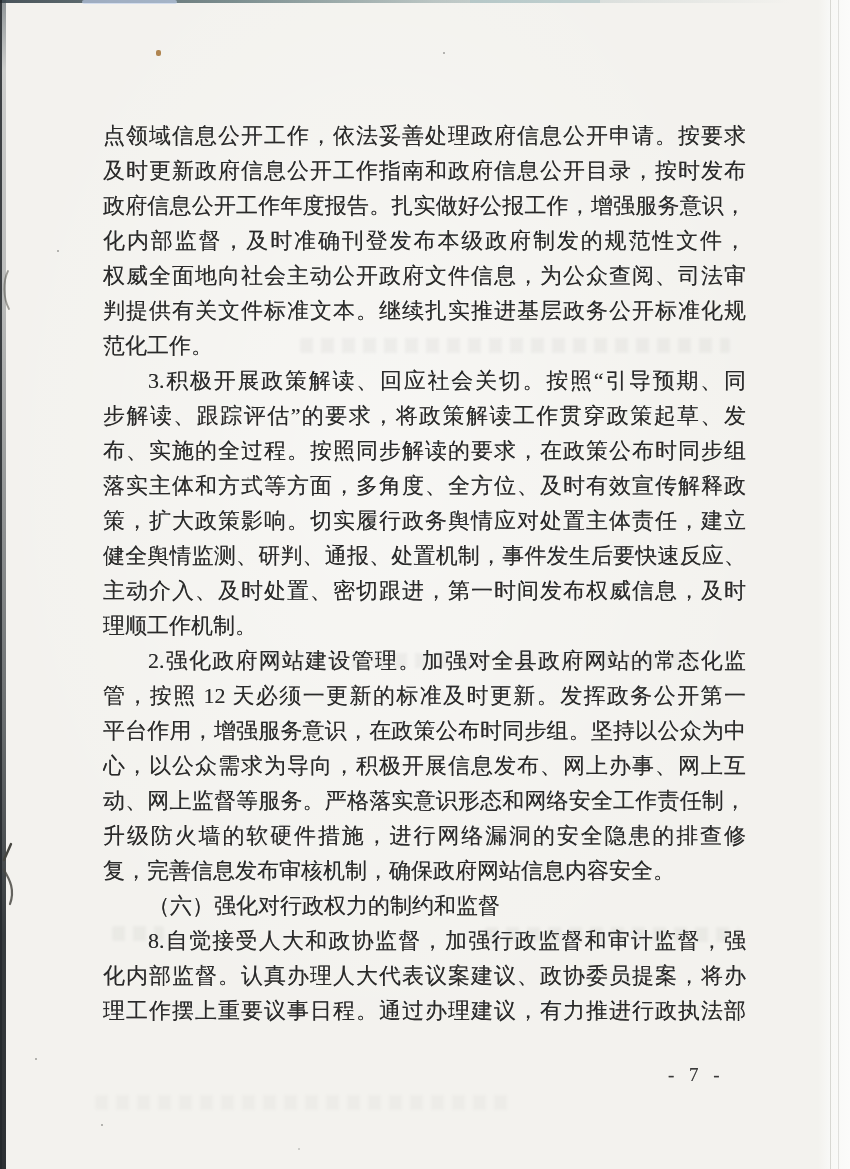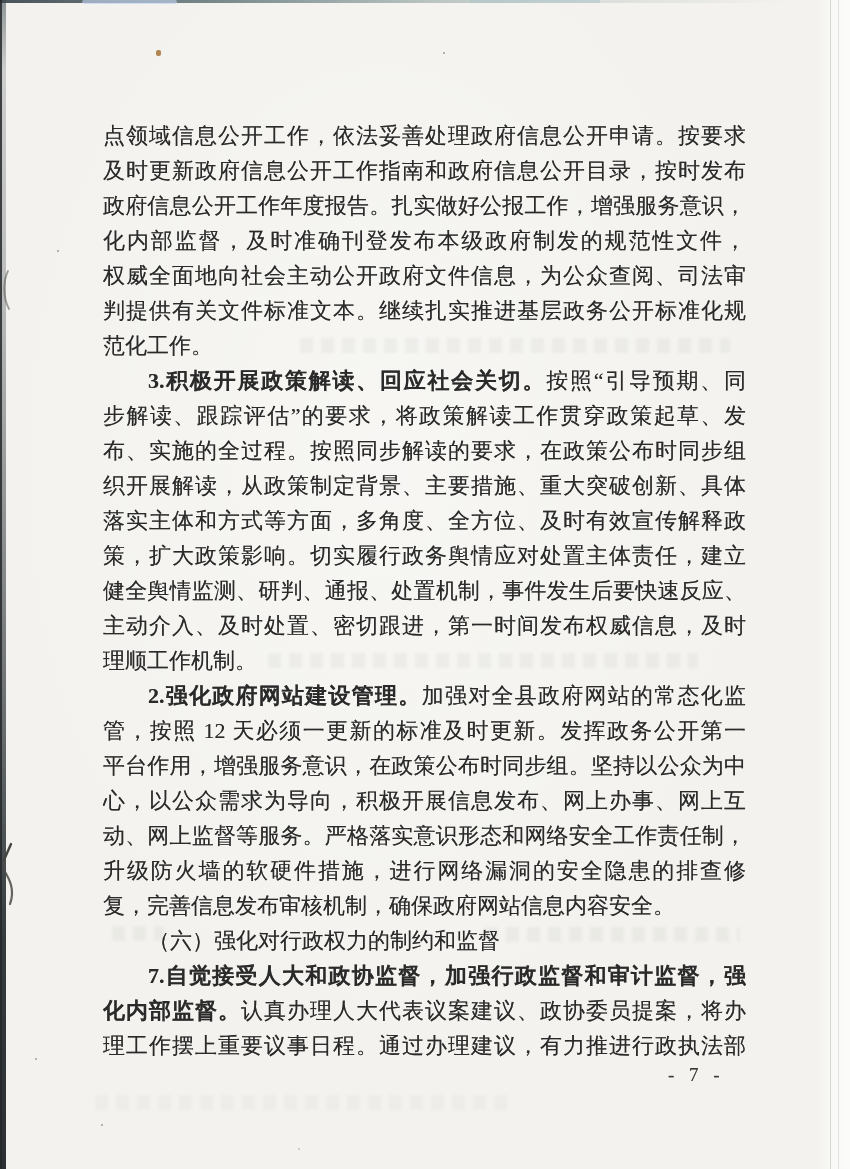--- a/index.html
+++ b/index.html
@@ -73,21 +73,21 @@
   .textblock{position:absolute;left:103px;top:118px;width:643px;}
   .line{
     height:35px;line-height:35px;font-size:22px;
     color:var(--ink,#2a2a2a);
     text-align:justify;text-justify:inter-character;
     overflow:hidden;white-space:nowrap;
     text-shadow:0 0 0.5px rgba(45,45,45,0.55);
   }
   .line.fill{text-align-last:justify;white-space:normal;}
   .line.indent{padding-left:45px;}
-  .seg.bold{font-weight:700;}
+  .seg.bold{font-weight:400;}
   .page-number{
     position:absolute;left:668px;top:1064px;
     font-size:19px;color:#3a3a3a;letter-spacing:5px;
     text-shadow:0 0 0.5px rgba(45,45,45,0.5);
   }
 </style>
 </head>
 <body>
 
 <div class="page">
@@ -127,33 +127,32 @@
       <div class="line fill"><span class="seg">点领域信息公开工作，依法妥善处理政府信息公开申请。按要求</span></div>
       <div class="line fill"><span class="seg">及时更新政府信息公开工作指南和政府信息公开目录，按时发布</span></div>
       <div class="line fill"><span class="seg">政府信息公开工作年度报告。扎实做好公报工作，增强服务意识，</span></div>
       <div class="line fill"><span class="seg">化内部监督，及时准确刊登发布本级政府制发的规范性文件，</span></div>
       <div class="line fill"><span class="seg">权威全面地向社会主动公开政府文件信息，为公众查阅、司法审</span></div>
       <div class="line fill"><span class="seg">判提供有关文件标准文本。继续扎实推进基层政务公开标准化规</span></div>
       <div class="line"><span class="seg">范化工作。</span></div>
       <div class="line indent fill"><span class="seg bold">3.积极开展政策解读、回应社会关切。</span><span class="seg">按照“引导预期、同</span></div>
       <div class="line fill"><span class="seg">步解读、跟踪评估”的要求，将政策解读工作贯穿政策起草、发</span></div>
       <div class="line fill"><span class="seg">布、实施的全过程。按照同步解读的要求，在政策公布时同步组</span></div>
-      <div class="line fill"><span class="seg">织开展解读，从政策制定背景、主要措施、重大突破创新、具体</span></div>
       <div class="line fill"><span class="seg">落实主体和方式等方面，多角度、全方位、及时有效宣传解释政</span></div>
       <div class="line fill"><span class="seg">策，扩大政策影响。切实履行政务舆情应对处置主体责任，建立</span></div>
       <div class="line fill"><span class="seg">健全舆情监测、研判、通报、处置机制，事件发生后要快速反应、</span></div>
       <div class="line fill"><span class="seg">主动介入、及时处置、密切跟进，第一时间发布权威信息，及时</span></div>
       <div class="line"><span class="seg">理顺工作机制。</span></div>
       <div class="line indent fill"><span class="seg bold">2.强化政府网站建设管理。</span><span class="seg">加强对全县政府网站的常态化监</span></div>
       <div class="line fill"><span class="seg">管，按照 12 天必须一更新的标准及时更新。发挥政务公开第一</span></div>
       <div class="line fill"><span class="seg">平台作用，增强服务意识，在政策公布时同步组。坚持以公众为中</span></div>
       <div class="line fill"><span class="seg">心，以公众需求为导向，积极开展信息发布、网上办事、网上互</span></div>
       <div class="line fill"><span class="seg">动、网上监督等服务。严格落实意识形态和网络安全工作责任制，</span></div>
       <div class="line fill"><span class="seg">升级防火墙的软硬件措施，进行网络漏洞的安全隐患的排查修</span></div>
       <div class="line"><span class="seg">复，完善信息发布审核机制，确保政府网站信息内容安全。</span></div>
       <div class="line indent"><span class="seg">（六）强化对行政权力的制约和监督</span></div>
-      <div class="line indent fill"><span class="seg bold">7.自觉接受人大和政协监督，加强行政监督和审计监督，强</span></div>
+      <div class="line indent fill"><span class="seg bold">8.自觉接受人大和政协监督，加强行政监督和审计监督，强</span></div>
       <div class="line fill"><span class="seg bold">化内部监督。</span><span class="seg">认真办理人大代表议案建议、政协委员提案，将办</span></div>
       <div class="line fill"><span class="seg">理工作摆上重要议事日程。通过办理建议，有力推进行政执法部</span></div>
     </main>
 
   <div class="page-number">- 7 -</div>
 </div>
 
 </body></html>

